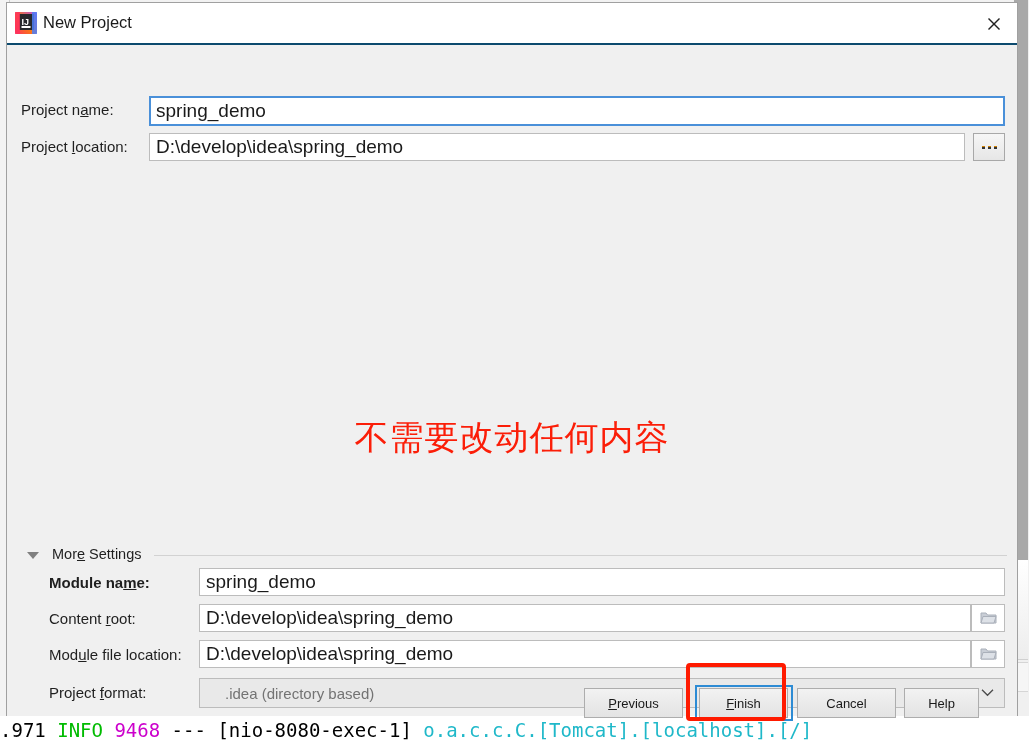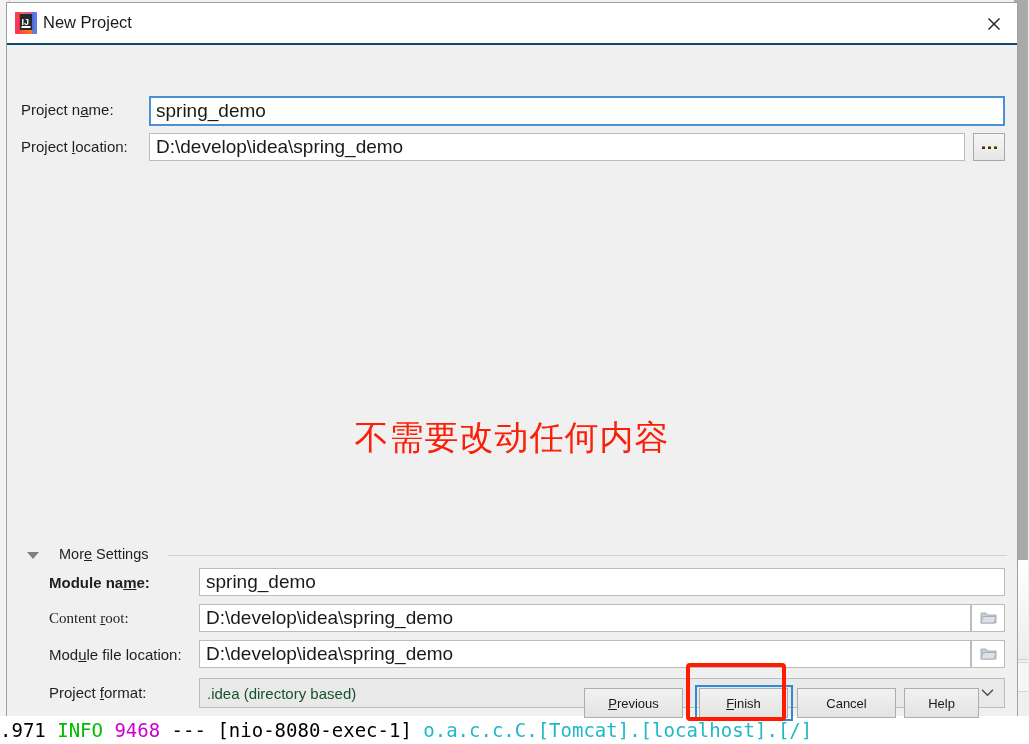--- a/index.html
+++ b/index.html
@@ -135,21 +135,21 @@
     font-size: 34px;
     color: #fb1e08;
     font-family: "DejaVu Sans", sans-serif;
     letter-spacing: 1px;
   }
 
   
   #more-settings-hdr {
     position: absolute; left: 20px; top: 498px;
     width: 980px; height: 22px;
-    display: flex; align-items: center; gap: 20px;
+    display: flex; align-items: center; gap: 13px;
   }
   #ms-triangle {
     width: 0; height: 0;
     border-left: 6px solid transparent;
     border-right: 6px solid transparent;
     border-top: 7px solid #808080;
     margin-top: 2px;
   }
   #ms-label { font-size: 14.5px; color: #1f1f1f; white-space: nowrap; }
   #ms-rule { flex: 1; height: 1px; background: #d2d2d2; margin-top: 2px; }
@@ -159,23 +159,23 @@
     width: 34px;
     background: #ffffff;
     border: 1px solid #bcbcbc;
     display:flex; align-items:center; justify-content:center;
   }
 
   .combo {
     position: absolute;
     background: #e9e9e9;
     border: 1px solid #bcbcbc;
-    font-size: 15px; color: #14532d;
+    font-size: 15px; color: #737373;
     display:flex; align-items:center;
-    padding-left: 7px;
+    padding-left: 25px;
   }
   .combo .chev {
     position: absolute; right: 10px; top: 50%;
     transform: translateY(-60%);
   }
 
   
   .dlgbtn {
     position: absolute;
     height: 30px;
@@ -277,21 +277,21 @@
       <span id="ms-rule"></span>
     </div>
 
     <div class="lbl" style="left:42px; top:529px;font-weight:bold;">
       <span>Module na</span><u>m</u><span>e:</span>
     </div>
     <div class="txtfield" style="left:192px; top:523px; width:806px; height:28px;">
       <span>spring_demo</span>
     </div>
 
-    <div class="lbl" style="left:42px; top:565px;font-family:Liberation Serif, serif;">
+    <div class="lbl" style="left:42px; top:565px;">
       <span>Content </span><u>r</u><span>oot:</span>
     </div>
     <div class="txtfield" style="left:192px; top:559px; width:772px; height:28px;">
       <span>D:\develop\idea\spring_demo</span>
     </div>
     <div class="folder-btn" style="left:964px; top:559px; height:28px;">
       <svg width="17" height="14" viewBox="0 0 17 14">
         <path d="M1 2 H6 L7.6 4 H16 V12 H1 Z" fill="#c9ced6" stroke="#aab0ba" stroke-width="1"></path>
         <path d="M3 5.5 H16 L14 12 H1 Z" fill="#dde1e7" stroke="#aab0ba" stroke-width="1"></path>
       </svg>

